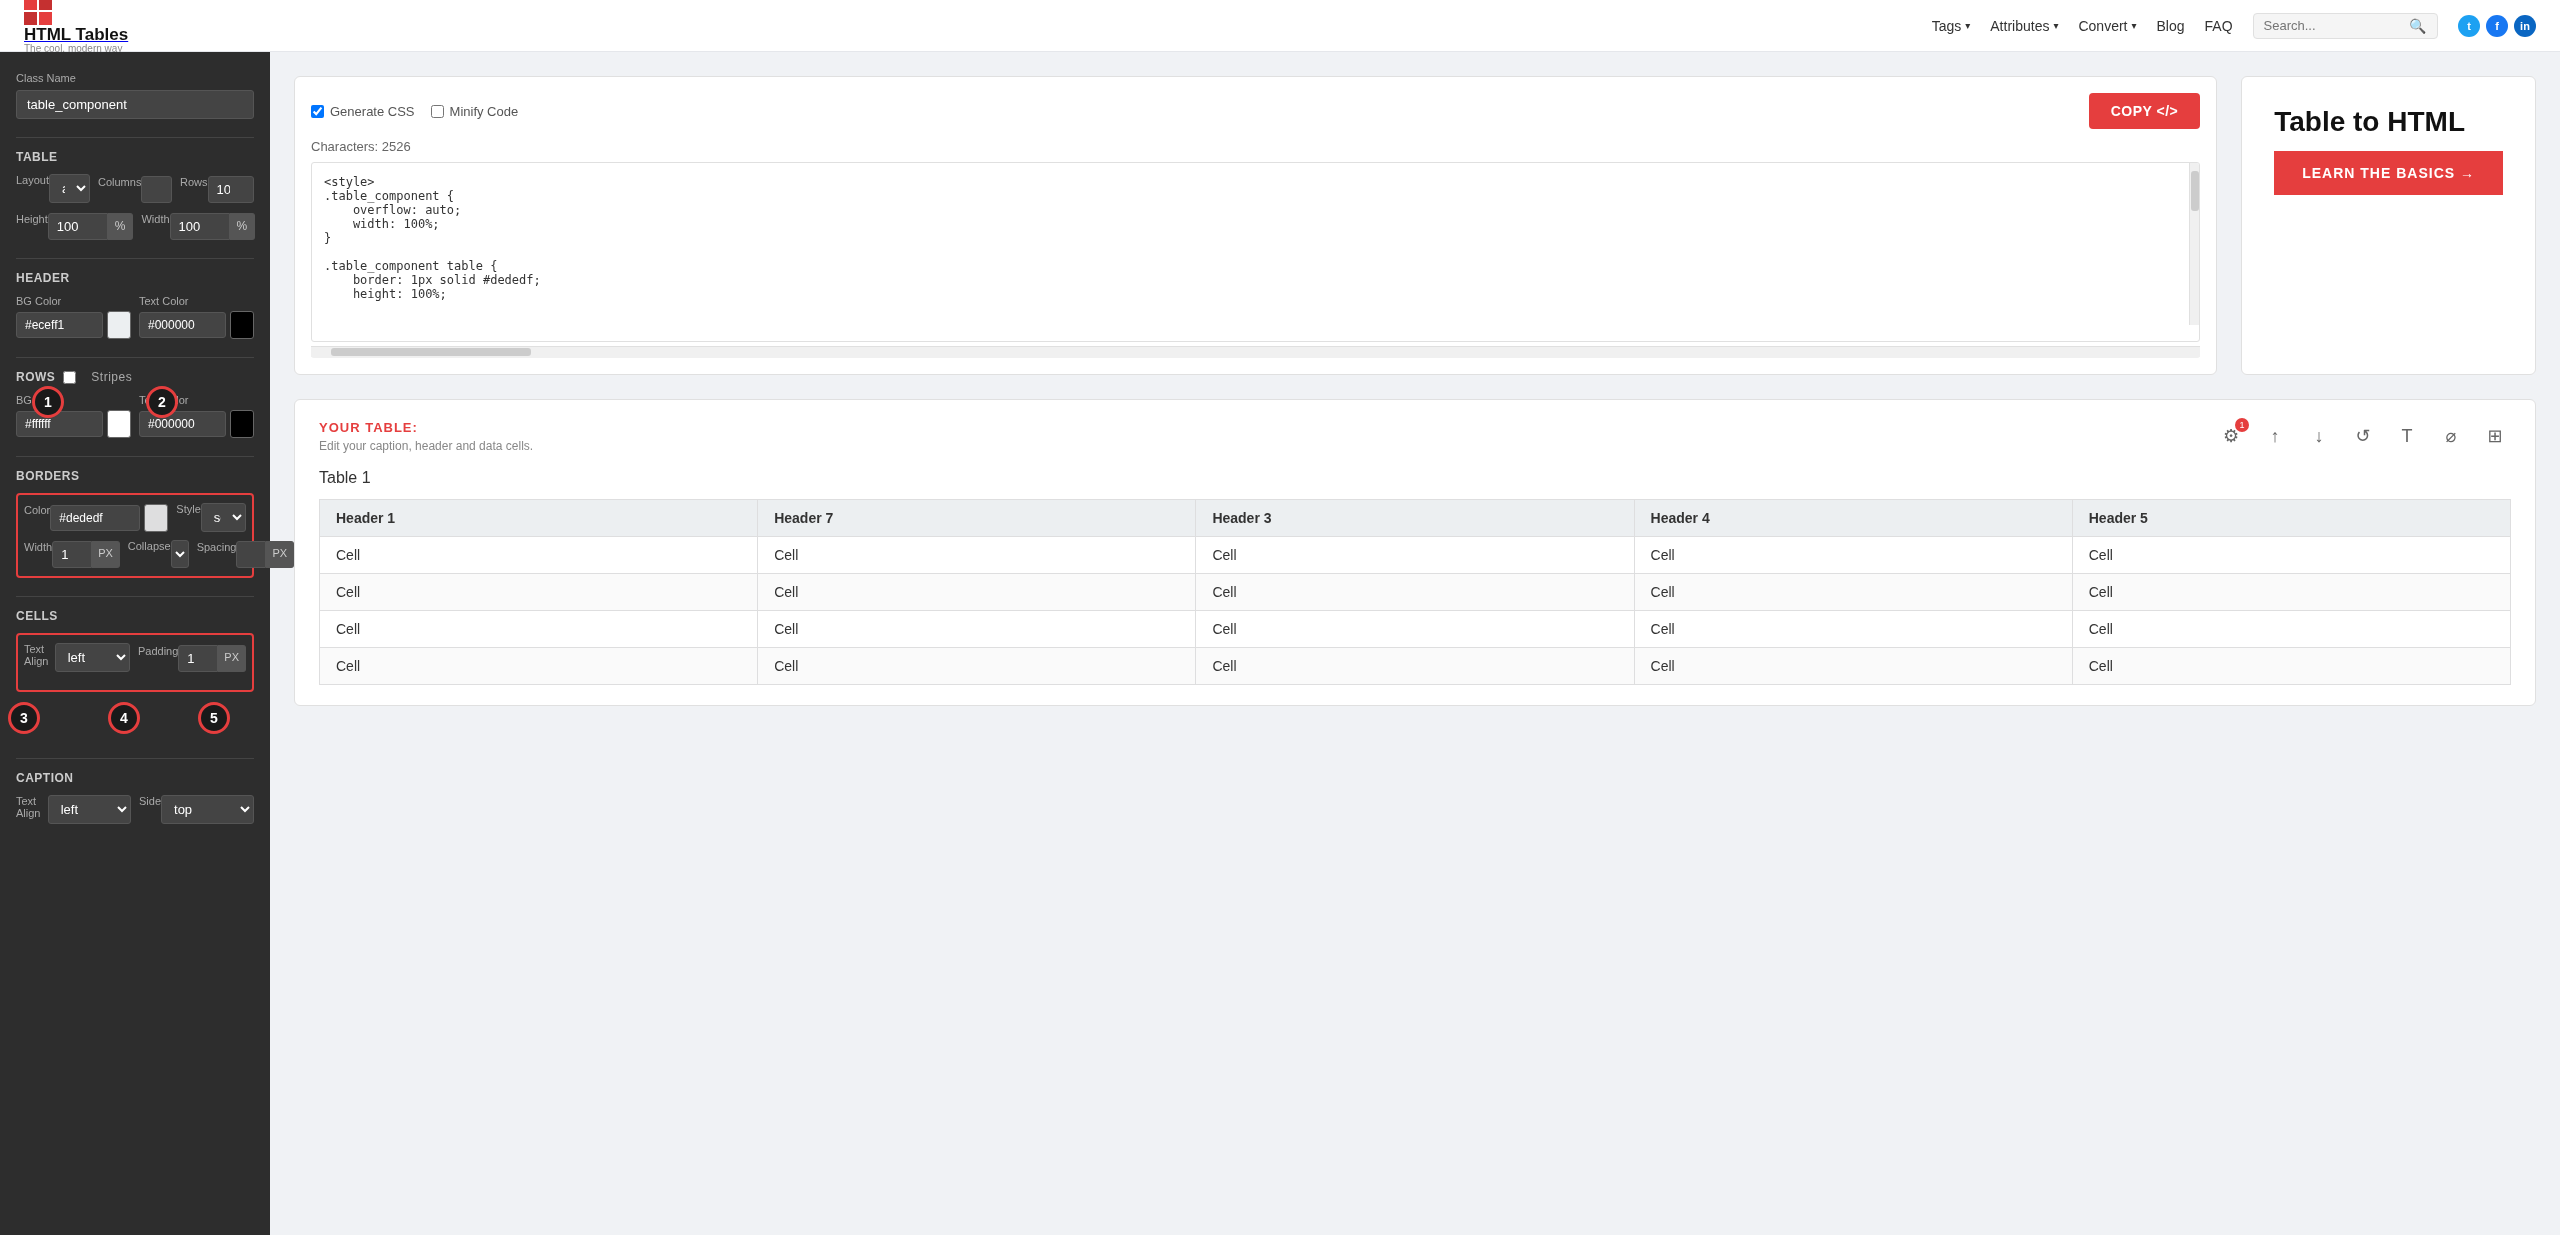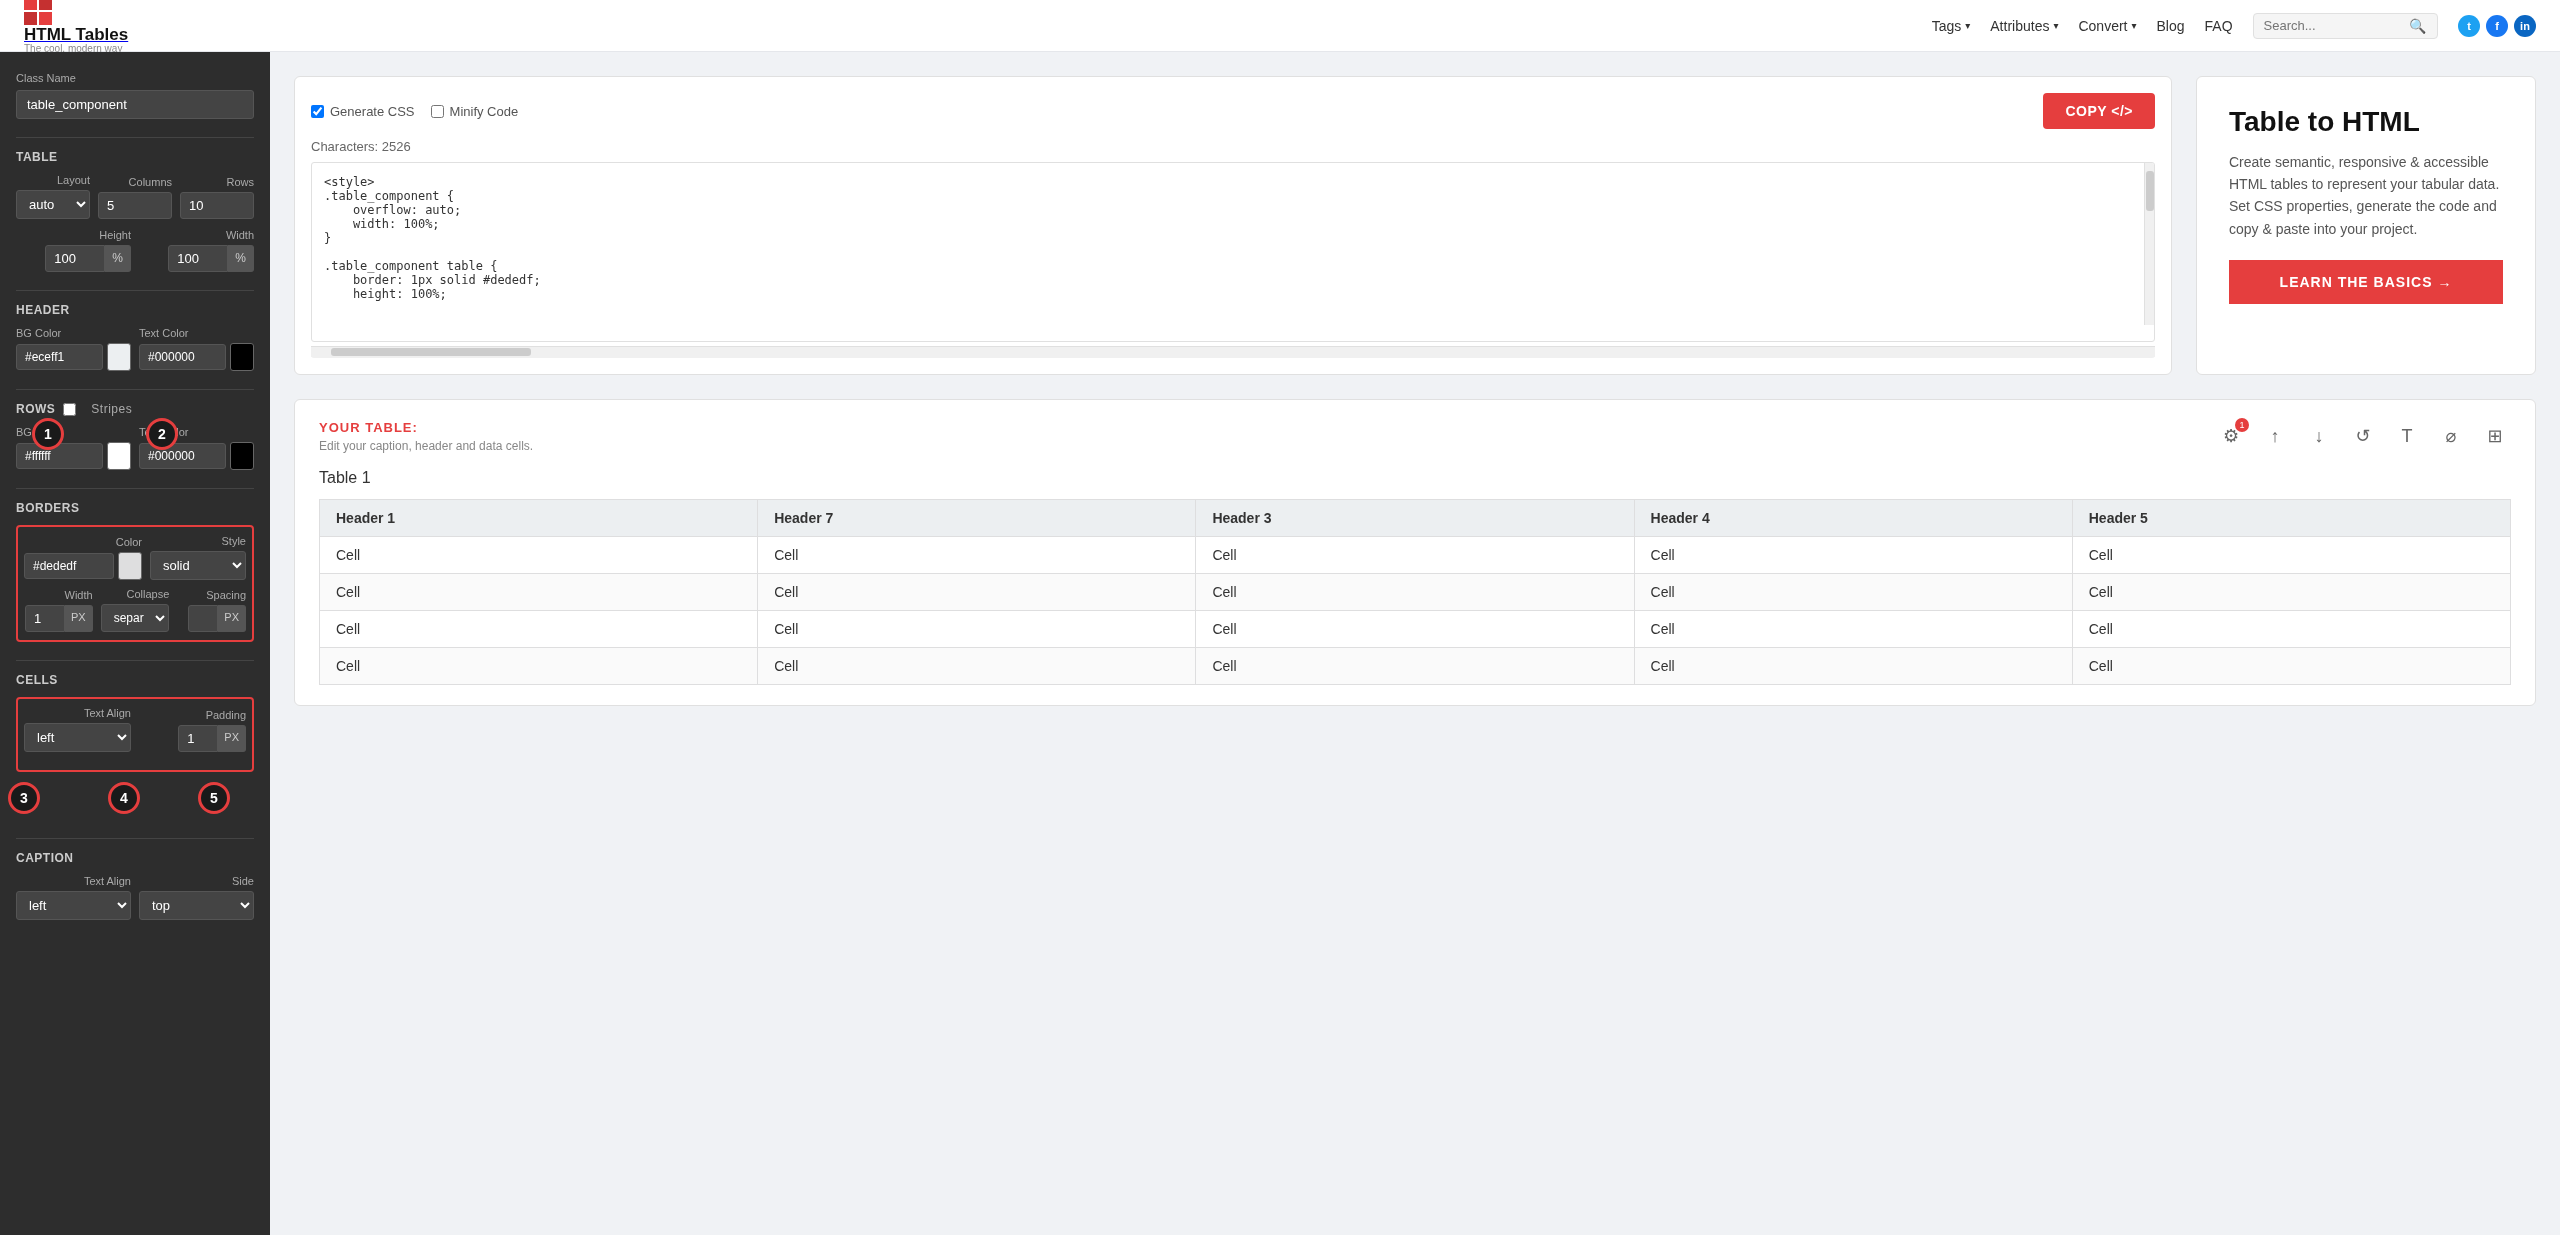--- a/index.html
+++ b/index.html
@@ -11,21 +11,21 @@
     
     .main-container { display: flex; min-height: calc(100vh - 52px); }
 
     
     .sidebar { width: 270px; min-width: 270px; background: #2d2d2d; color: #fff; padding: 20px 16px; }
     .sidebar-section { margin-bottom: 18px; }
     .sidebar-label { font-size: 11px; color: #aaa; margin-bottom: 6px; font-weight: 400; }
     .sidebar-input { width: 100%; background: #444; border: 1px solid #555; color: #fff; padding: 6px 10px; border-radius: 3px; font-size: 13px; }
     .section-title { font-size: 12px; font-weight: 700; color: #ccc; letter-spacing: 0.5px; margin-bottom: 10px; border-top: 1px solid #444; padding-top: 12px; }
     .form-row { display: flex; gap: 8px; margin-bottom: 10px; align-items: flex-end; }
-    .form-col { display: flex; flex-direction: column; flex: 1; align-items: flex-end; }
+    .form-col { display: flex; flex-direction: row; flex: 1; }
     .form-col label { font-size: 11px; color: #aaa; margin-bottom: 4px; }
     .form-col input, .form-col select { background: #444; border: 1px solid #555; color: #fff; padding: 5px 8px; border-radius: 3px; font-size: 13px; width: 100%; }
     .form-col .unit { background: #555; border: 1px solid #555; border-left: none; color: #ccc; padding: 5px 7px; border-radius: 0 3px 3px 0; font-size: 12px; }
     .input-with-unit { display: flex; }
     .input-with-unit input { border-radius: 3px 0 0 3px; flex: 1; }
     .color-row { display: flex; gap: 8px; margin-bottom: 10px; }
     .color-col { flex: 1; }
     .color-col label { font-size: 11px; color: #aaa; margin-bottom: 4px; display: block; }
     .color-input-row { display: flex; align-items: center; gap: 4px; }
     .color-input-row input[type="text"] { background: #444; border: 1px solid #555; color: #fff; padding: 5px 8px; border-radius: 3px; font-size: 12px; flex: 1; width: 80px; }
@@ -356,21 +356,20 @@
         </div>
         <div class="horizontal-scroll">
           <div style="height:10px;background:#f0f0f0;position:relative;">
             <div style="position:absolute;left:20px;top:1px;width:200px;height:8px;background:#ccc;border-radius:3px;"></div>
           </div>
         </div>
       </div>
 
       <div class="info-card">
         <h2>Table to HTML</h2>
-        <p>Create semantic, responsive &amp; accessible HTML tables to represent your tabular data. Set CSS properties, generate the code and copy &amp; paste into your project.</p>
         <button class="learn-btn">LEARN THE BASICS →</button>
       </div>
 
     </div>
 
     <div class="table-area">
       <div style="display:flex;align-items:flex-start;justify-content:space-between;">
         <div>
           <div class="your-table-title">YOUR TABLE:</div>
           <div class="your-table-subtitle">Edit your caption, header and data cells.</div>

